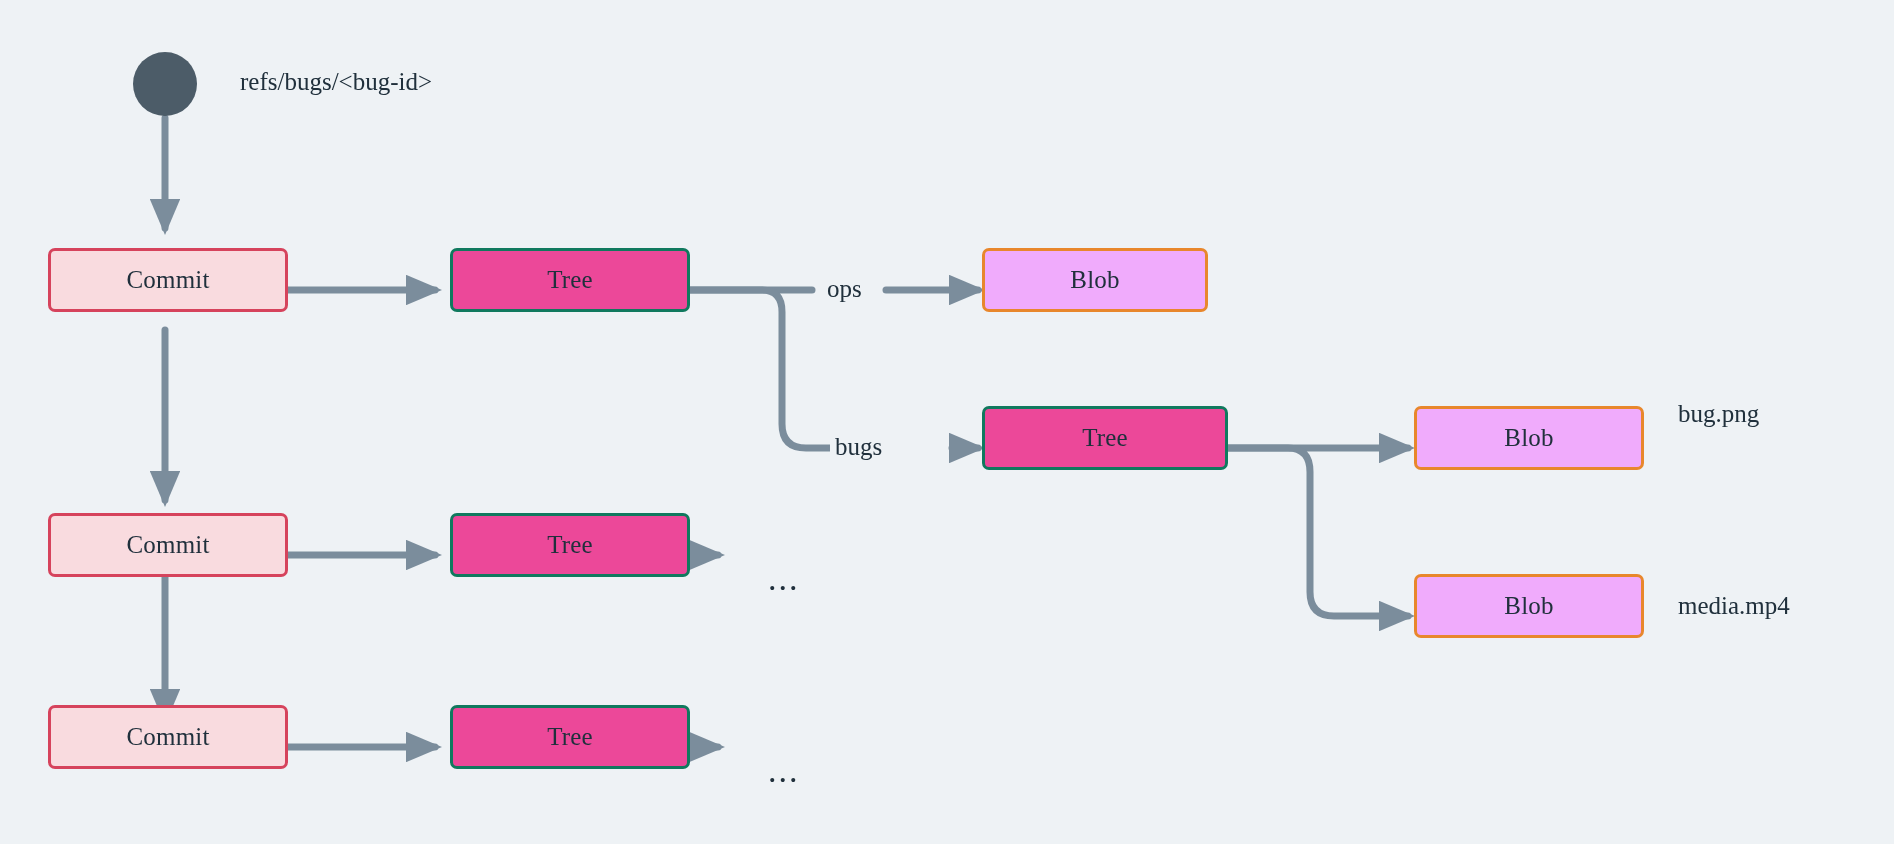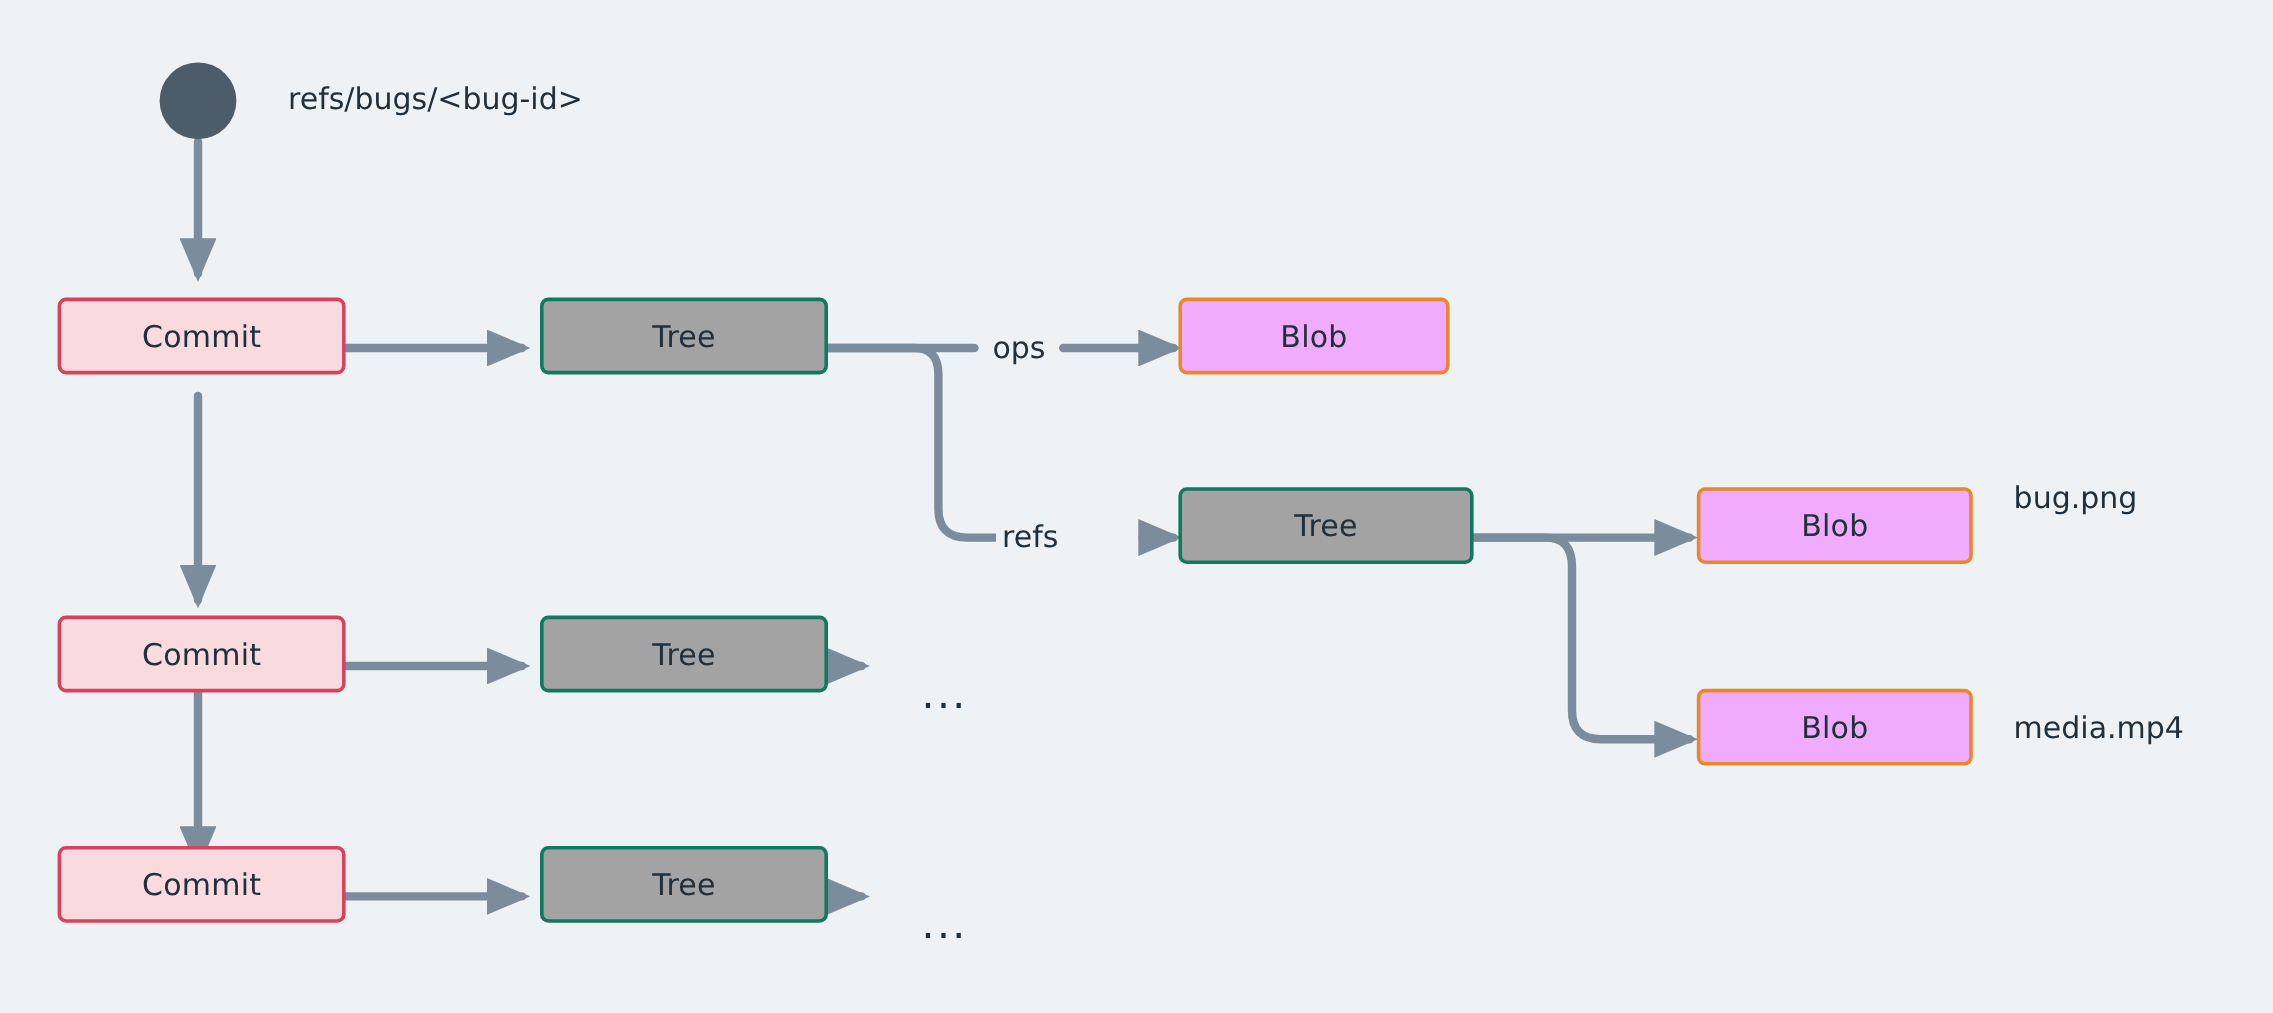--- a/index.html
+++ b/index.html
@@ -11,20 +11,21 @@
     width: 1894px;
     height: 844px;
     font-family: "DejaVu Sans", "Liberation Sans", sans-serif;
     overflow: hidden;
   }
   #stage {
     position: relative;
     width: 1499px;
     height: 844px;
     background: #eef2f5;
+    font-family: Liberation Serif, serif;
   }
   #edges {
     position: absolute;
     left: 0;
     top: 0;
     width: 1894px;
     height: 844px;
   }
   .node {
     position: absolute;
@@ -38,21 +39,21 @@
     font-size: 25px;
     letter-spacing: 0.2px;
     color: #20303c;
     z-index: 5;
   }
   .node-commit {
     background: #f9dbdf;
     border-color: #d6435c;
   }
   .node-tree {
-    background: #a3a3a3;
+    background: #ec4899;
     border-color: #10795e;
   }
   .node-blob {
     background: #f0abfc;
     border-color: #e8872c;
   }
   .ref-dot {
     position: absolute;
     width: 64px;
     height: 64px;
@@ -144,21 +145,21 @@
     <span>Tree</span>
   </div>
   <div class="node node-tree" style="left:450px; top:705px; width:240px; height:64px;">
     <span>Tree</span>
   </div>
 
   <div class="ellipsis" style="left:768px; top:562px;">...</div>
   <div class="ellipsis" style="left:768px; top:754px;">...</div>
 
   <div class="edge-label" style="left:822px; top:275px;">ops</div>
-  <div class="edge-label" style="left:830px; top:433px;">refs</div>
+  <div class="edge-label" style="left:830px; top:433px;">bugs</div>
 
   <div class="node node-blob" style="left:982px; top:248px; width:226px; height:64px;">
     <span>Blob</span>
   </div>
 
   <div class="node node-tree" style="left:982px; top:406px; width:246px; height:64px;">
     <span>Tree</span>
   </div>
 
   <div class="node node-blob" style="left:1414px; top:406px; width:230px; height:64px;">

